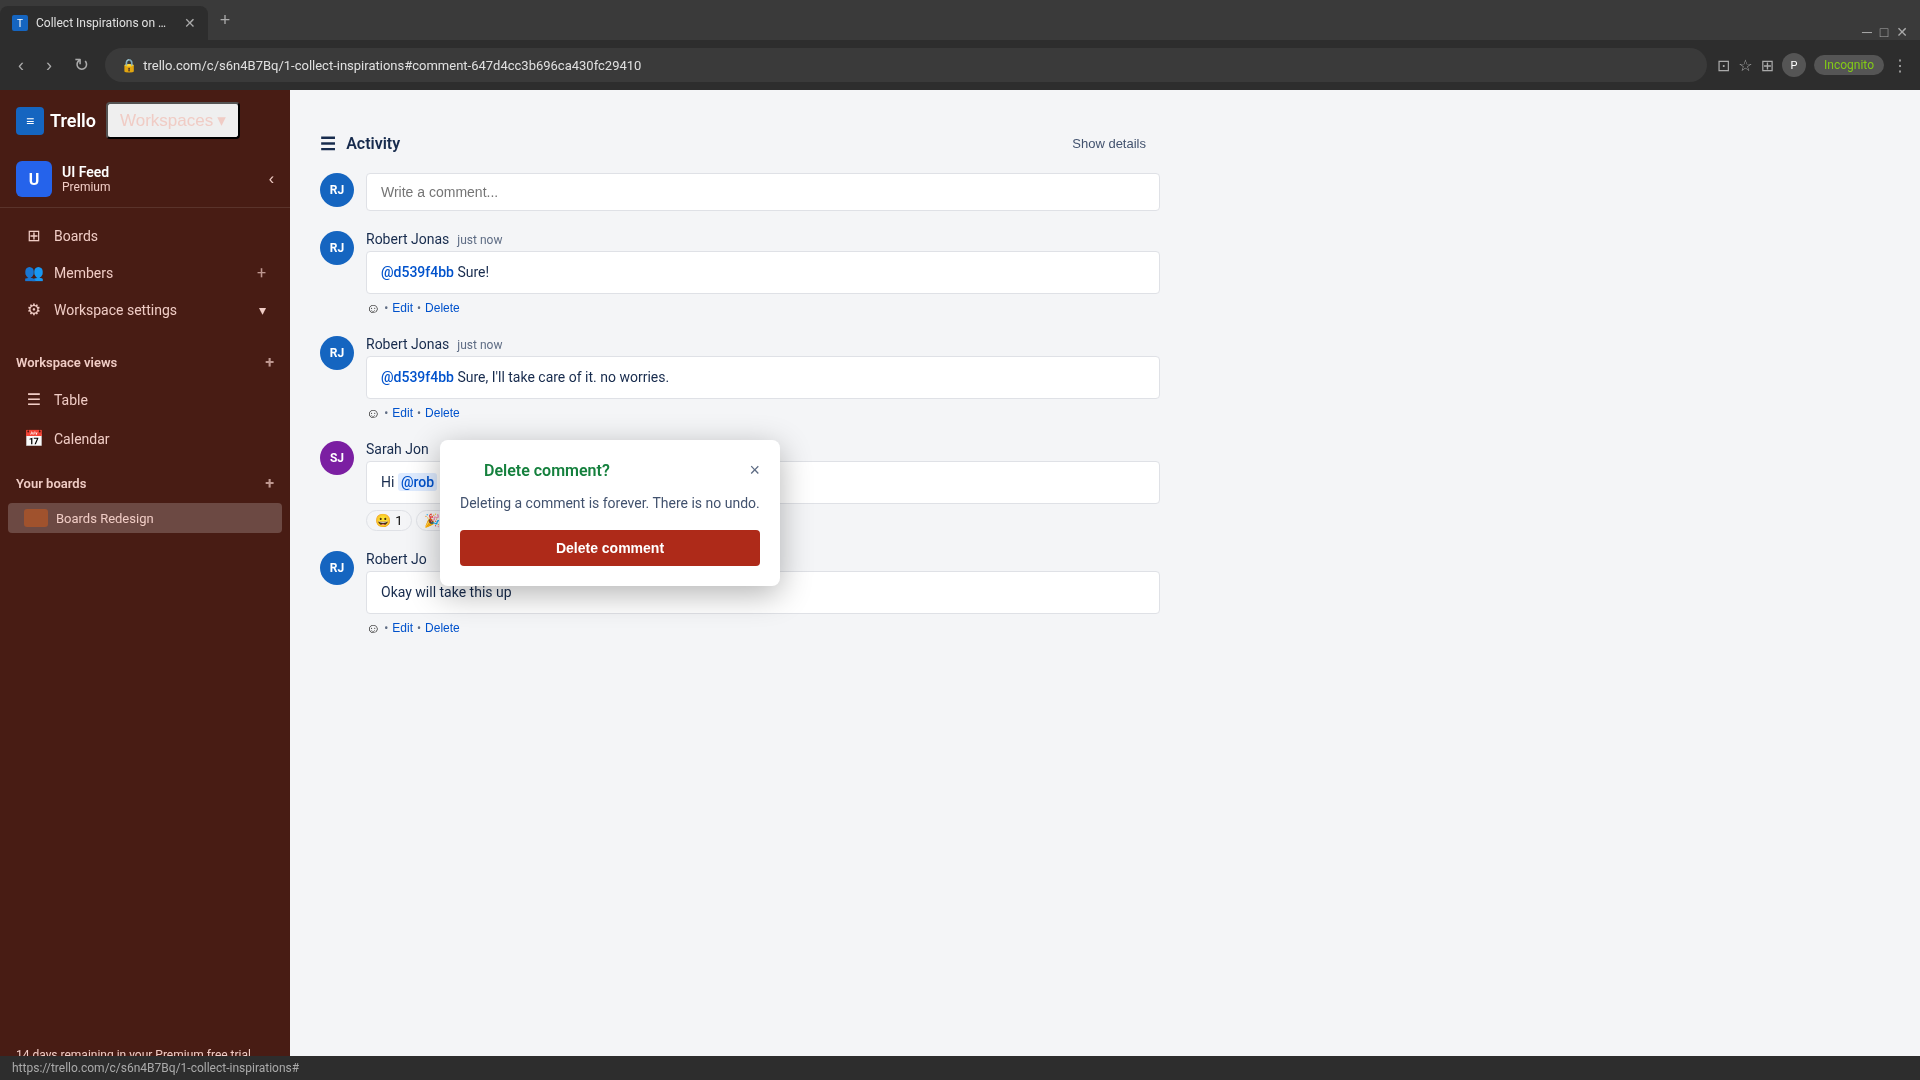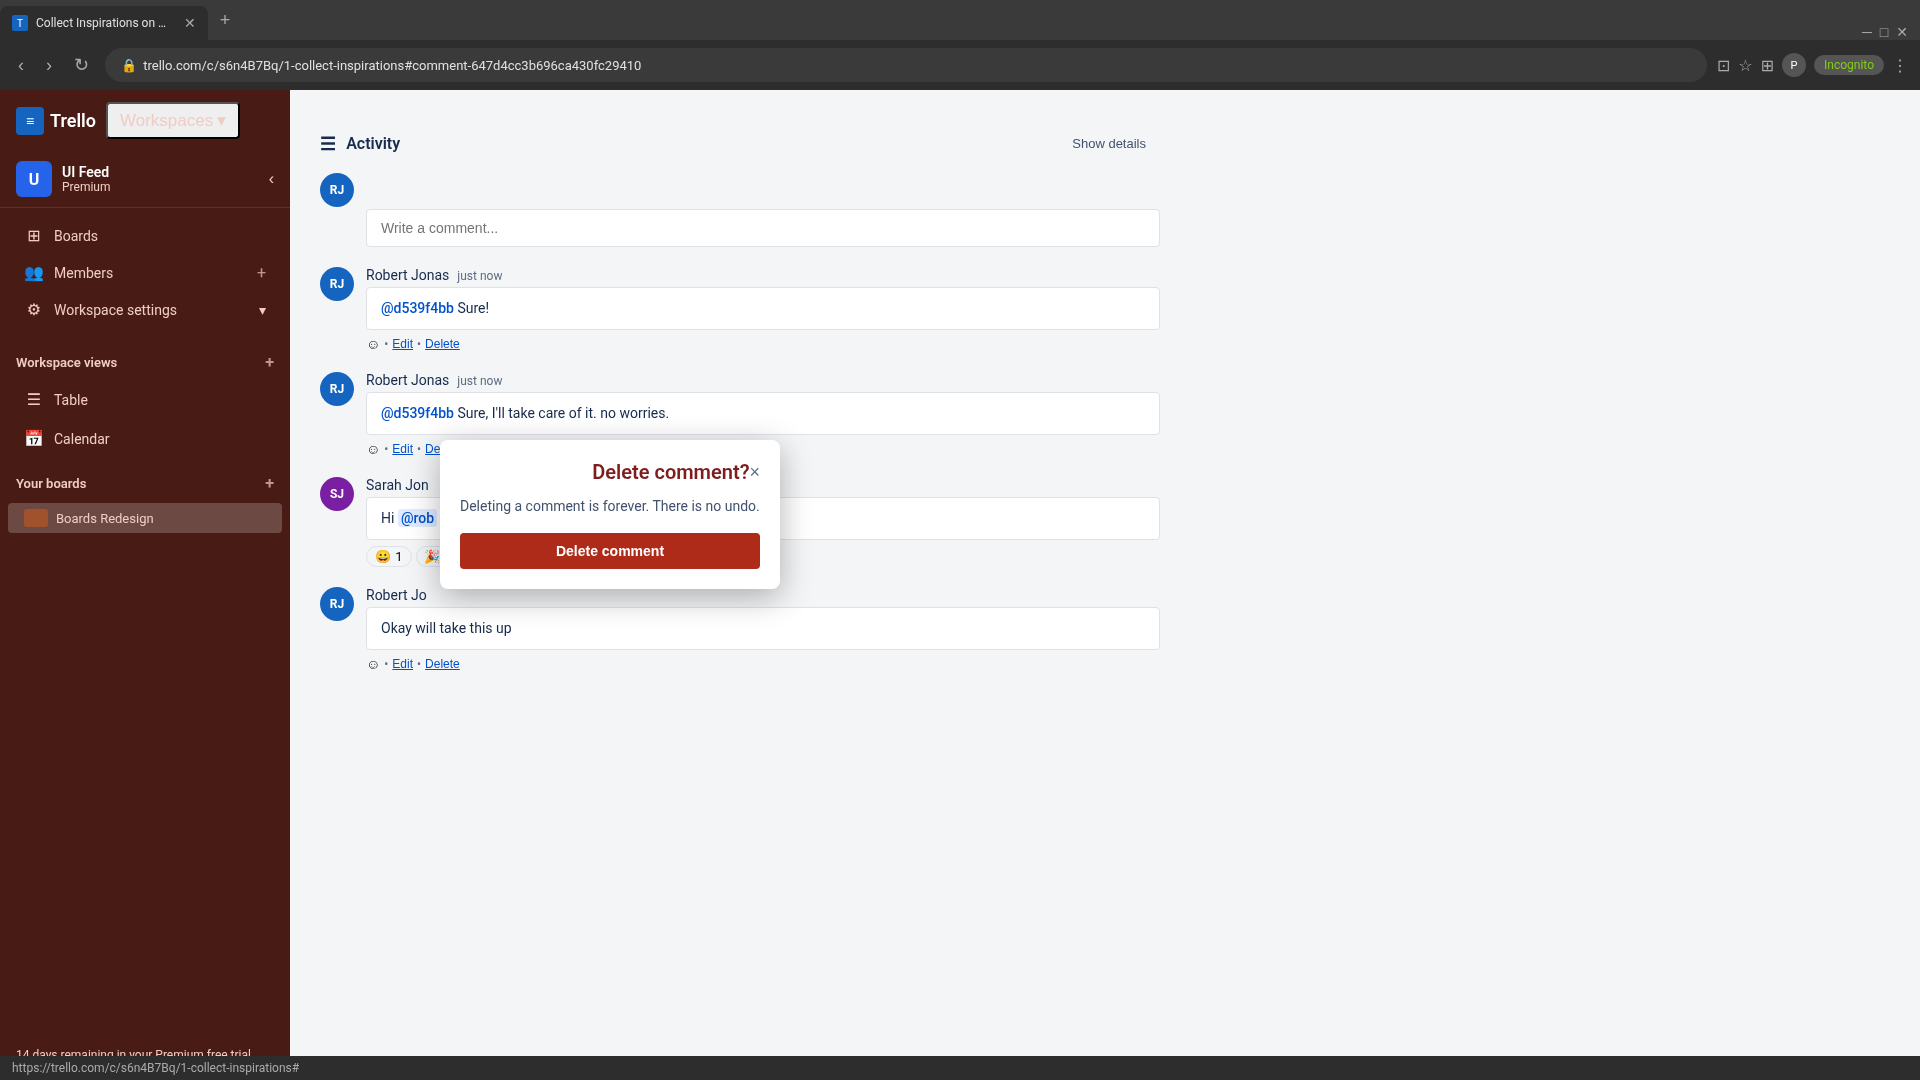--- a/index.html
+++ b/index.html
@@ -65,39 +65,39 @@
     .column-header { display: flex; align-items: center; justify-content: space-between; margin-bottom: 12px; color: white; font-size: 14px; font-weight: 600; }
     .add-card-btn { color: white; background: none; border: none; font-size: 13px; cursor: pointer; display: flex; align-items: center; gap: 4px; opacity: 0.8; }
 
     
     .activity-section { margin-top: 20px; }
     .activity-header { display: flex; align-items: center; justify-content: space-between; margin-bottom: 16px; }
     .activity-title { display: flex; align-items: center; gap: 10px; font-size: 16px; font-weight: 600; color: #172b4d; }
     .show-details-btn { background: #f4f5f7; border: none; padding: 6px 14px; border-radius: 4px; font-size: 13px; color: #42526e; cursor: pointer; }
     
     .comment-input-area { display: flex; align-items: flex-start; gap: 12px; margin-bottom: 20px; }
-    .comment-input { flex: 1; border: 1px solid #dfe1e6; border-radius: 4px; padding: 10px 14px; font-size: 14px; color: #aaa; background: white; outline: none; margin-top: 36px; }
+    .comment-input { flex: 1; border: 1px solid #dfe1e6; border-radius: 4px; padding: 10px 14px; font-size: 14px; color: #aaa; background: white; outline: none; }
     
     .comment-entry { display: flex; gap: 12px; margin-bottom: 20px; }
     .comment-avatar { width: 34px; height: 34px; border-radius: 50%; display: flex; align-items: center; justify-content: center; font-size: 12px; font-weight: 700; color: white; flex-shrink: 0; }
     .comment-body { flex: 1; }
     .comment-author-line { display: flex; align-items: baseline; gap: 8px; margin-bottom: 4px; }
     .comment-author { font-size: 14px; font-weight: 400; color: #172b4d; }
     .comment-time { font-size: 12px; color: #5e6c84; }
     .comment-bubble { background: white; border: 1px solid #dfe1e6; border-radius: 4px; padding: 10px 14px; font-size: 14px; color: #172b4d; line-height: 1.5; }
     .comment-mention { color: #0052cc; font-weight: 500; }
     .comment-actions { display: flex; align-items: center; gap: 4px; margin-top: 6px; font-size: 12px; color: #5e6c84; }
-    .comment-action-btn { background: none; border: none; color: #0052cc; font-size: 12px; cursor: pointer; text-decoration: underline; }
+    .comment-action-btn { background: none; border: none; color: #0052cc; font-size: 12px; cursor: pointer; }
     .reaction-btn { background: none; border: none; font-size: 14px; cursor: pointer; }
     
     .emoji-reaction { display: flex; align-items: center; gap: 4px; margin-top: 6px; }
     .emoji-badge { background: #f4f5f7; border: 1px solid #dfe1e6; border-radius: 12px; padding: 2px 8px; font-size: 13px; display: flex; align-items: center; gap: 4px; }
     .delete-dialog { position: absolute; top: 440px; left: 440px; background: white; border-radius: 8px; box-shadow: 0 8px 32px rgba(0,0,0,0.3); width: 340px; padding: 20px; z-index: 101; }
     .dialog-header { display: flex; align-items: center; justify-content: space-between; margin-bottom: 12px; }
-    .dialog-title { font-size: 20px; font-weight: 600; color: #7f1d1d; text-align: right; flex: 1; }
+    .dialog-title { font-size: 16px; font-weight: 600; color: #15803d; text-align: left; flex: 1; }
     .dialog-close { background: none; border: none; font-size: 18px; color: #5e6c84; cursor: pointer; }
     .dialog-body { font-size: 14px; color: #42526e; line-height: 1.5; margin-bottom: 16px; }
     .dialog-confirm-btn { width: 100%; background: #ae2a19; color: white; border: none; padding: 10px; border-radius: 4px; font-size: 14px; font-weight: 600; cursor: pointer; }
 
     
     .status-bar { position: fixed; bottom: 0; left: 0; right: 0; background: #2d2d2d; color: #aaa; font-size: 12px; padding: 4px 12px; height: 24px; display: flex; align-items: center; z-index: 200; }
 
     .more-btn { background: none; border: none; color: white; font-size: 18px; cursor: pointer; padding: 4px; }
 
     .ws-icon { font-size: 15px; }

